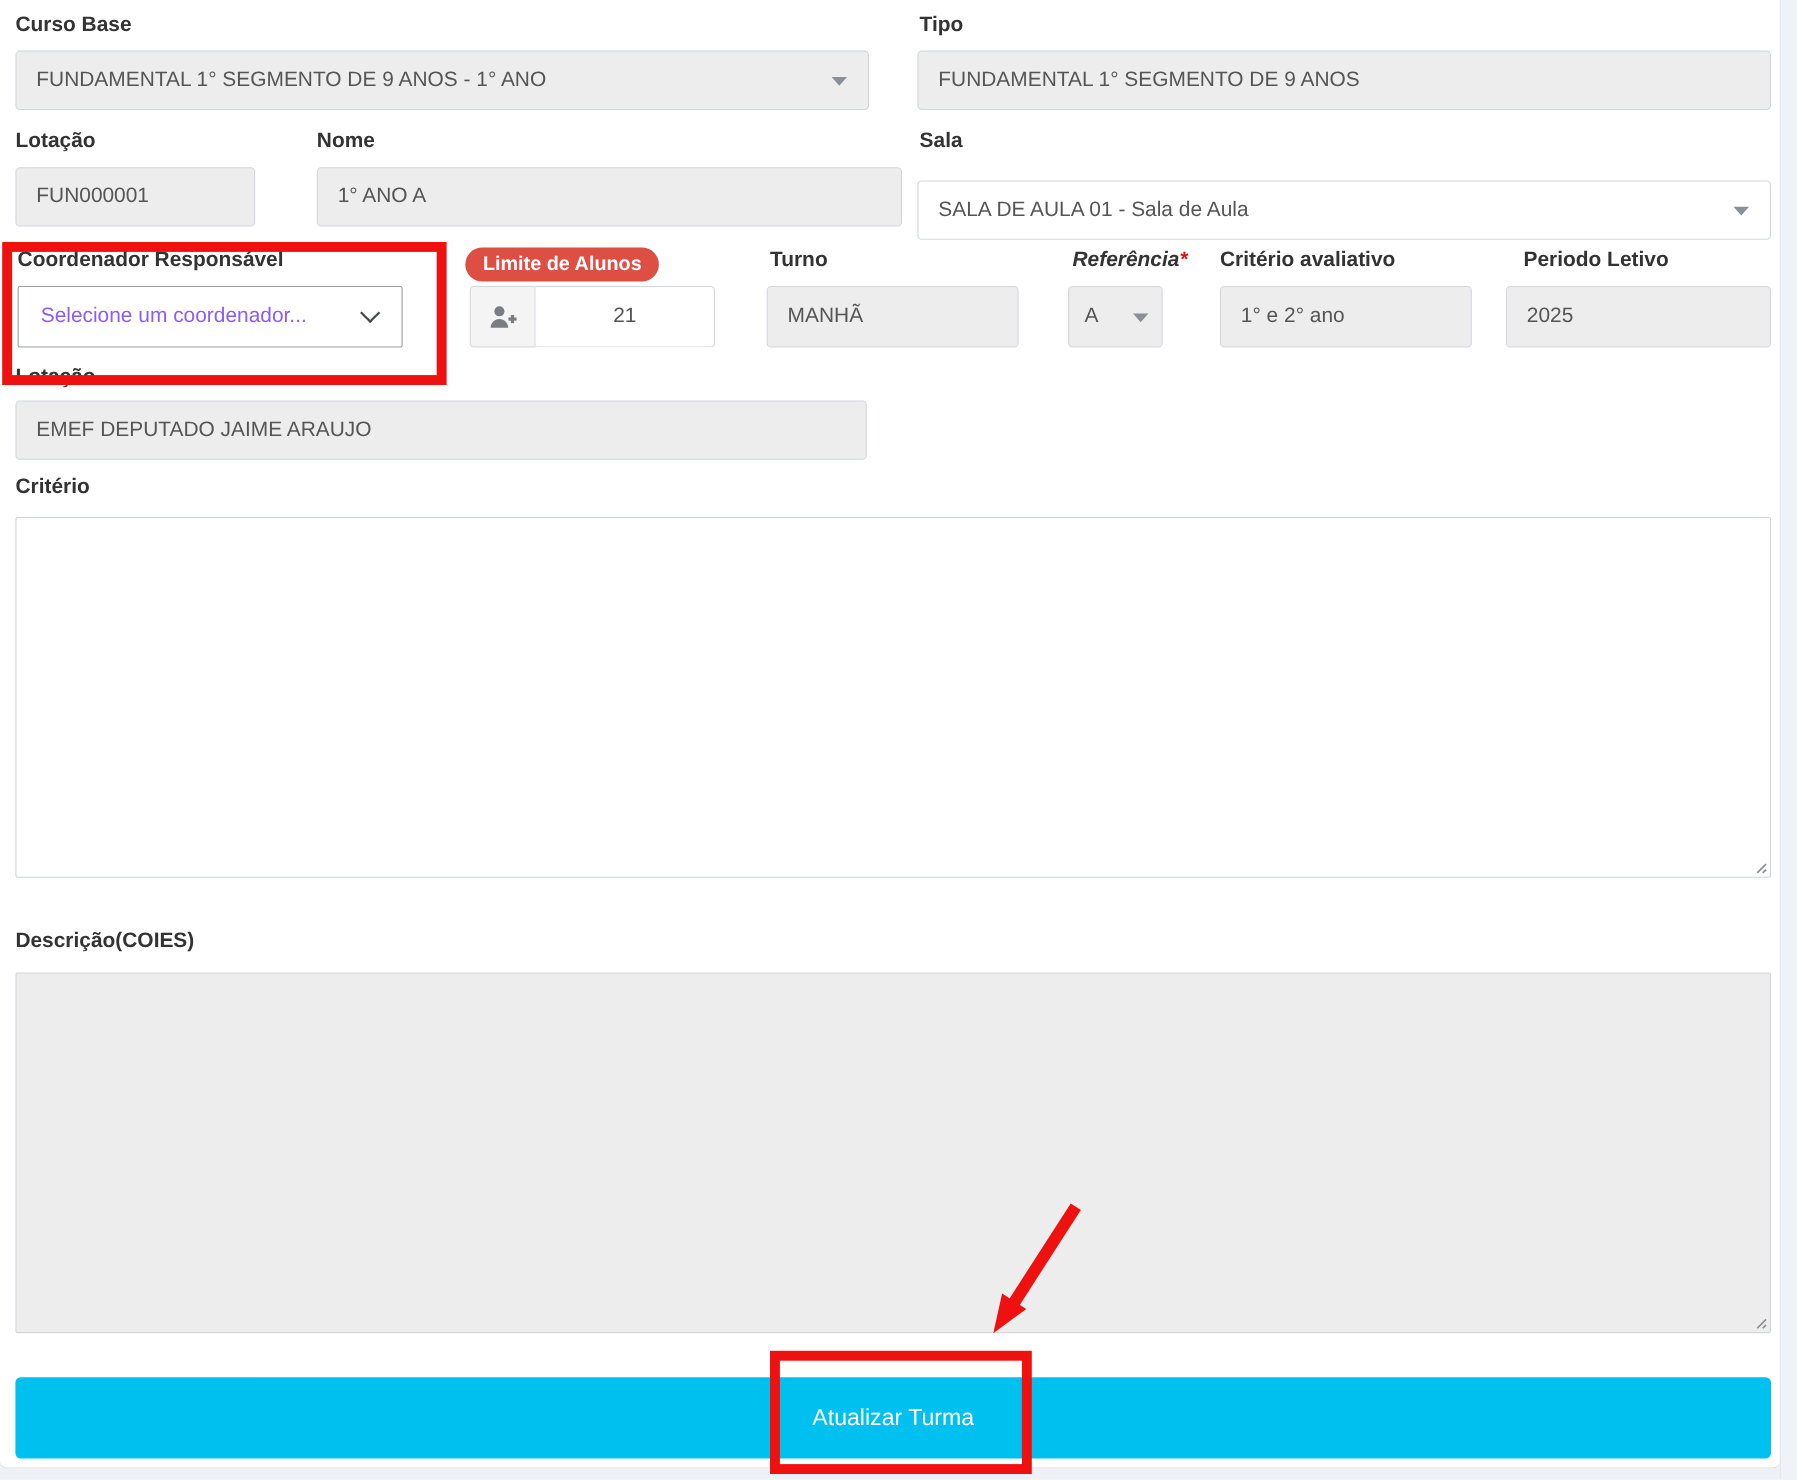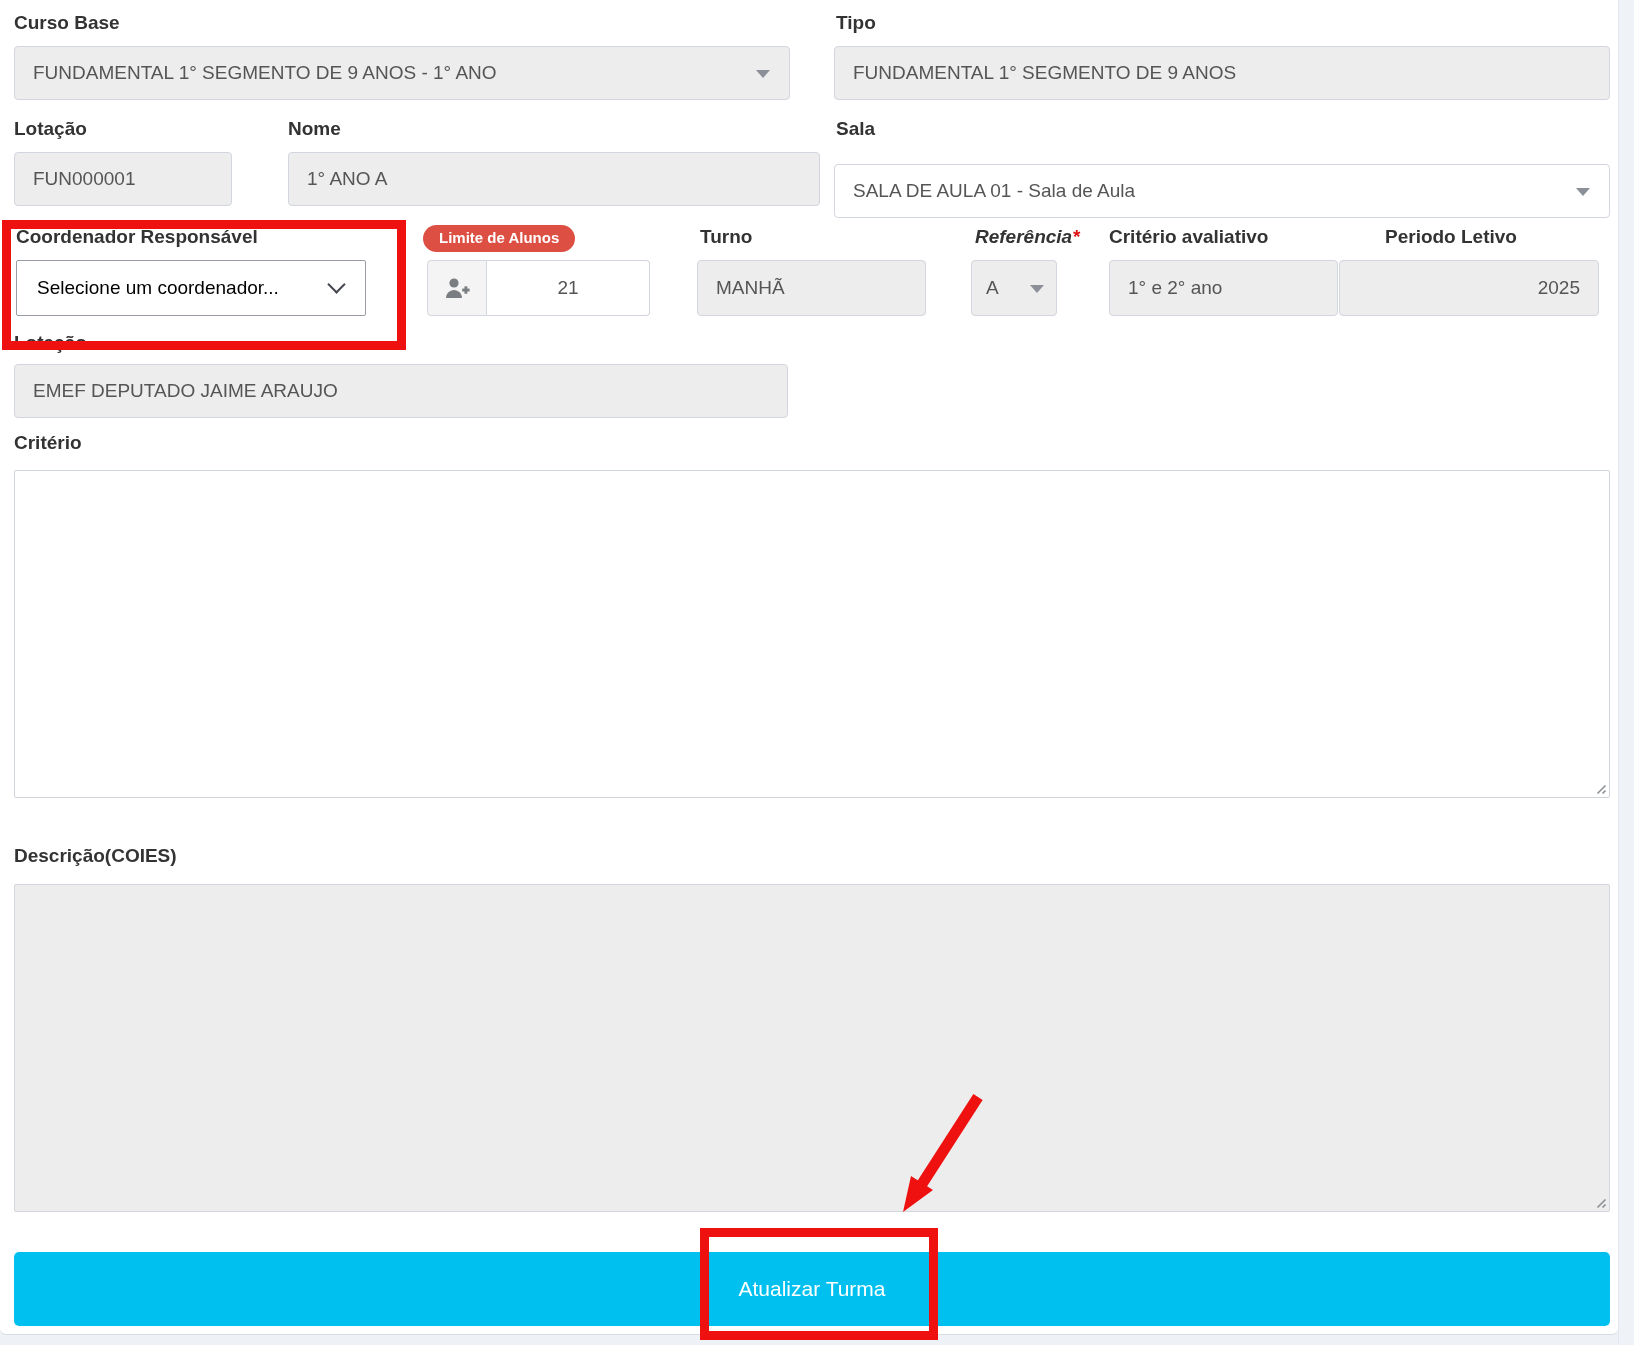--- a/index.html
+++ b/index.html
@@ -50,37 +50,37 @@
     border-left: 7px solid transparent;
     border-right: 7px solid transparent;
     border-top: 8px solid #8a8f98;
   }
   .native-select {
     position: absolute;
     height: 56px;
     background: #fff;
     border: 1px solid #999da5;
     border-radius: 2px;
-    font-size: 19px; color: #000000;
+    font-size: 19px; color: #8b5cf6;
     display: flex; align-items: center;
     padding: 0 20px;
   }
   .chevron {
     position: absolute; right: 22px; top: 50%;
     width: 13px; height: 13px;
     margin-top: -10px;
     border-right: 2.5px solid #44484e;
     border-bottom: 2.5px solid #44484e;
     transform: rotate(45deg);
   }
   .badge-pill {
     position: absolute;
     background: #dd4f43;
     color: #fff;
-    font-size: 15px; font-weight: 700;
+    font-size: 18px; font-weight: 700;
     border-radius: 16px;
     padding: 4px 16px 6px 16px;
     white-space: nowrap;
   }
   .addon {
     position: absolute;
     width: 60px; height: 56px;
     background: #f4f4f4;
     border: 1px solid #d2d6de;
     border-radius: 4px 0 0 4px;
@@ -190,21 +190,21 @@
     <span>A</span>
     <span class="caret" style="right:12px;"></span>
   </div>
 
   <div class="lbl" style="left:1109px; top:226px;">Critério avaliativo</div>
   <div class="fld disabled" style="left:1109px; top:260px; width:229px; height:56px;">
     <span>1° e 2° ano</span>
   </div>
 
   <div class="lbl" style="left:1385px; top:226px;">Periodo Letivo</div>
-  <div class="fld disabled" style="left:1339px; top:260px; width:260px; height:56px;justify-content:flex-end;">
+  <div class="fld disabled" style="left:1369px; top:260px; width:241px; height:56px;">
     <span>2025</span>
   </div>
 
   <div class="lbl" style="left:14px; top:332px;">Lotação</div>
   <div class="fld disabled" style="left:14px; top:364px; width:774px;">
     <span>EMEF DEPUTADO JAIME ARAUJO</span>
   </div>
 
   <div class="lbl" style="left:14px; top:432px;">Critério</div>
   <div class="txtarea" style="left:14px; top:470px; width:1596px; height:328px;">

